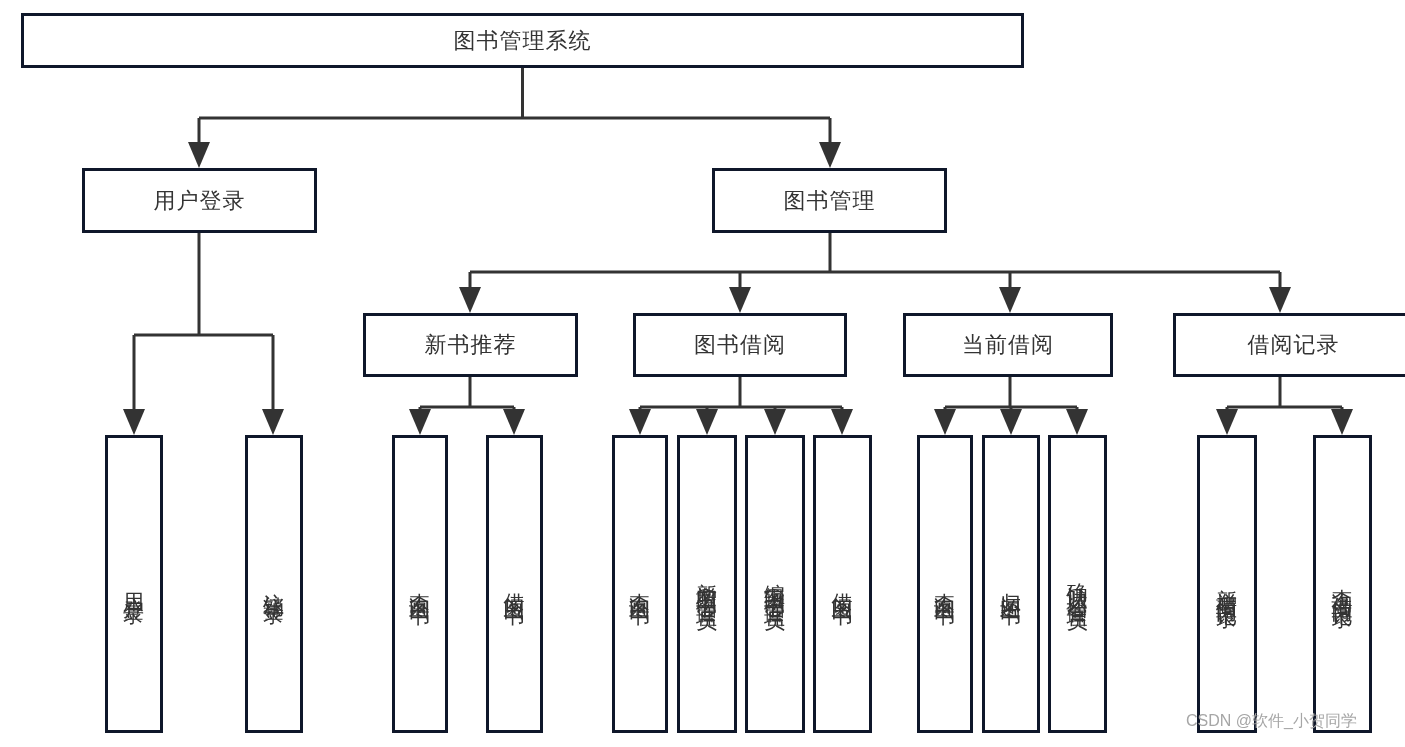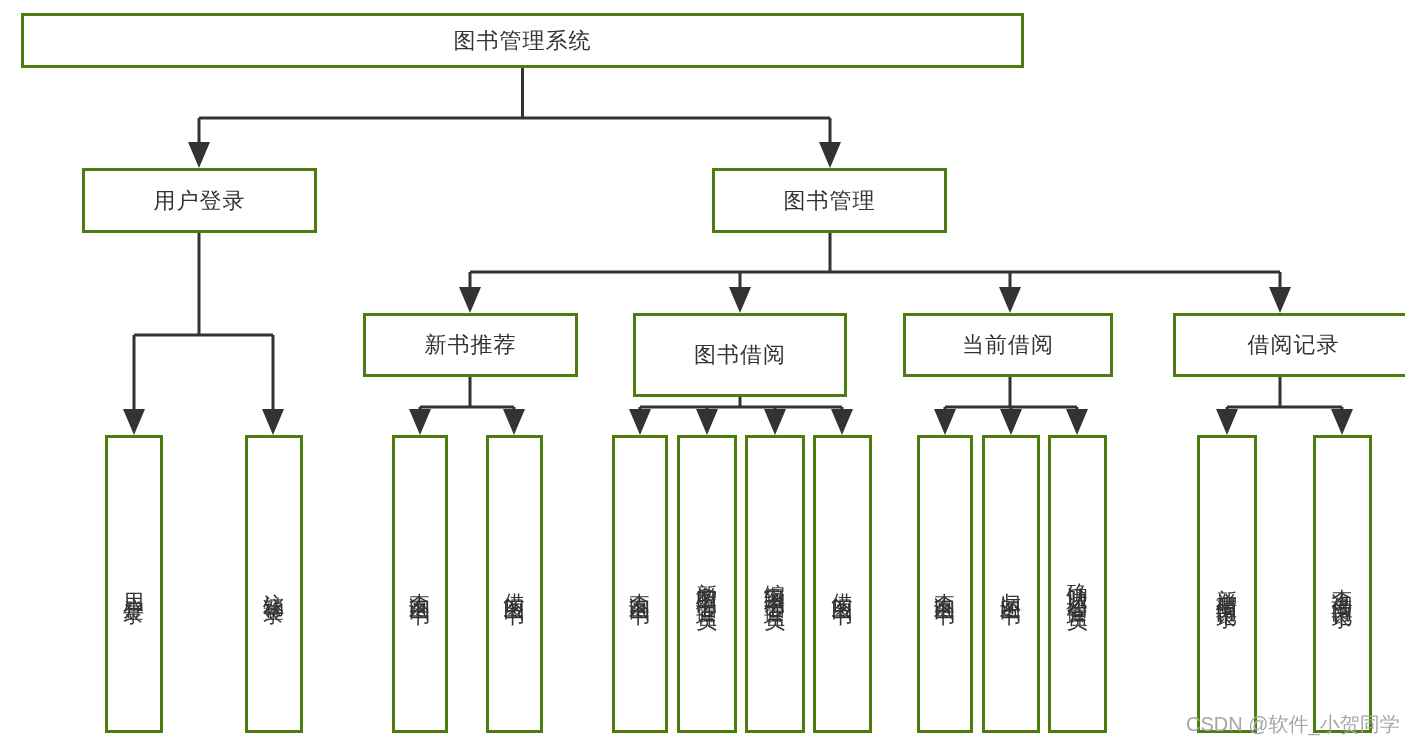--- a/index.html
+++ b/index.html
@@ -18,21 +18,21 @@
   #connectors {
     position: absolute;
     left: 0;
     top: 0;
     pointer-events: none;
   }
   .node {
     position: absolute;
     box-sizing: border-box;
     background: #ffffff;
-    border: 3px solid #4d7c0f;
+    border: 3px solid #0f172a;
     display: flex;
     align-items: center;
     justify-content: center;
     color: #333333;
   }
   .node.h span {
     font-size: 22px;
     letter-spacing: 1px;
     white-space: nowrap;
   }
@@ -41,21 +41,21 @@
     text-orientation: mixed;
     font-size: 21px;
     letter-spacing: 4px;
     line-height: 1;
     white-space: nowrap;
   }
   .watermark {
     position: absolute;
     left: 1186px;
     top: 711px;
-    font-size: 20px;
+    font-size: 16px;
     color: #a6a6a6;
     white-space: nowrap;
     z-index: 5;
   }
 </style>
 </head>
 <body>
 
 <div id="canvas">
 
@@ -109,21 +109,21 @@
   <div class="node h" style="left:82px; top:168px; width:235px; height:65px;">
     <span>用户登录</span>
   </div>
   <div class="node h" style="left:712px; top:168px; width:235px; height:65px;">
     <span>图书管理</span>
   </div>
 
   <div class="node h" style="left:363px; top:313px; width:215px; height:64px;">
     <span>新书推荐</span>
   </div>
-  <div class="node h" style="left:633px; top:313px; width:214px; height:84px;">
+  <div class="node h" style="left:633px; top:313px; width:214px; height:64px;">
     <span>图书借阅</span>
   </div>
   <div class="node h" style="left:903px; top:313px; width:210px; height:64px;">
     <span>当前借阅</span>
   </div>
   <div class="node h" style="left:1173px; top:313px; width:241px; height:64px;">
     <span>借阅记录</span>
   </div>
 
   <div class="node v" style="left:105px; top:435px; width:58px; height:298px;">

